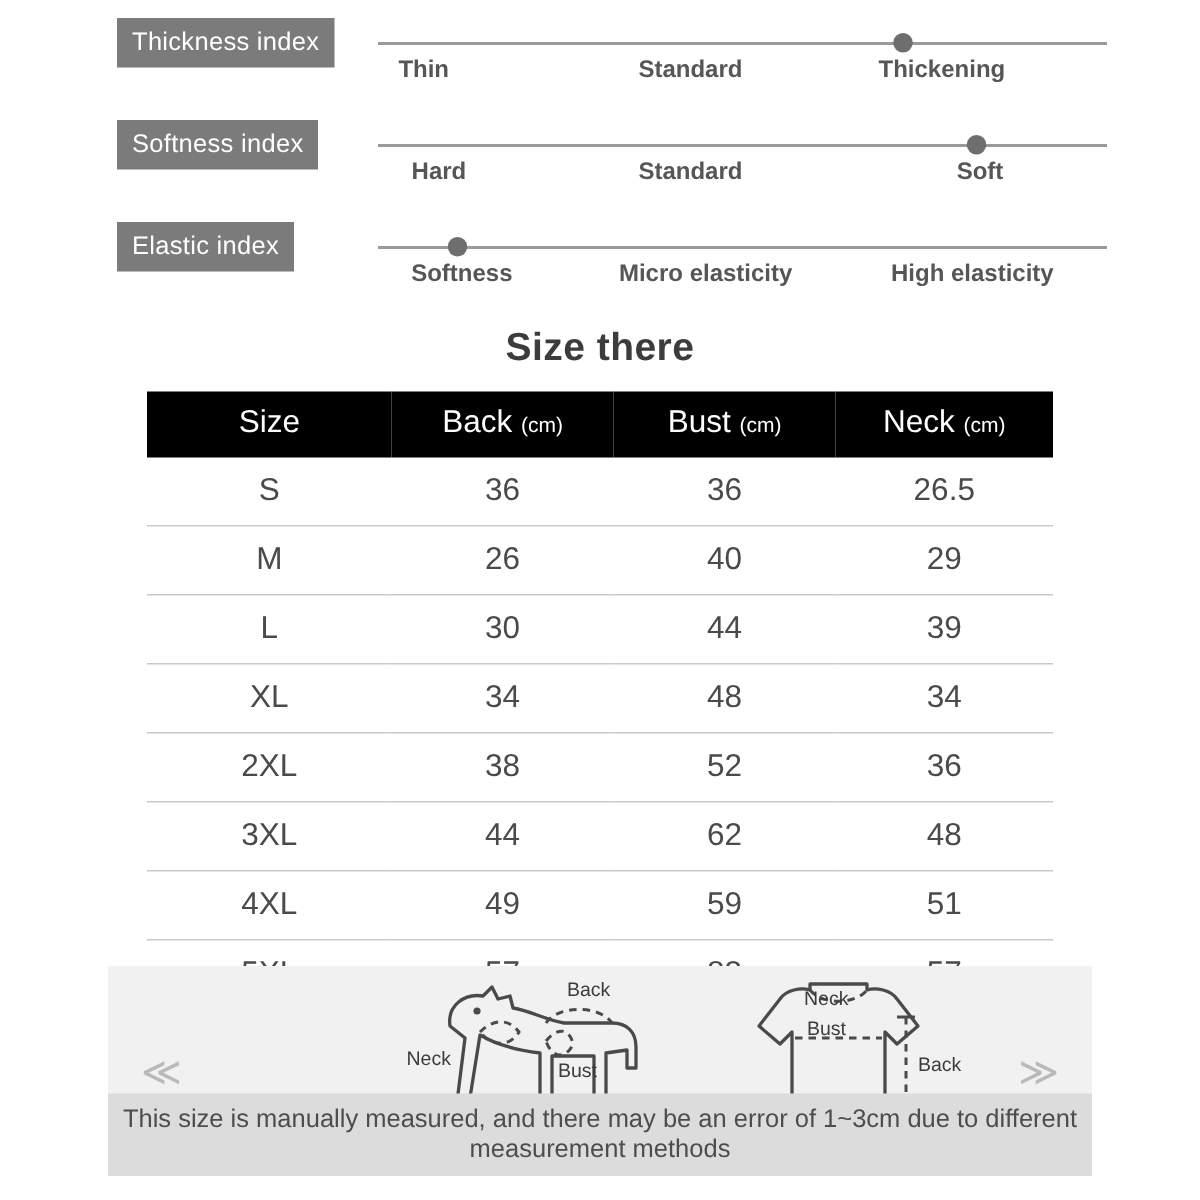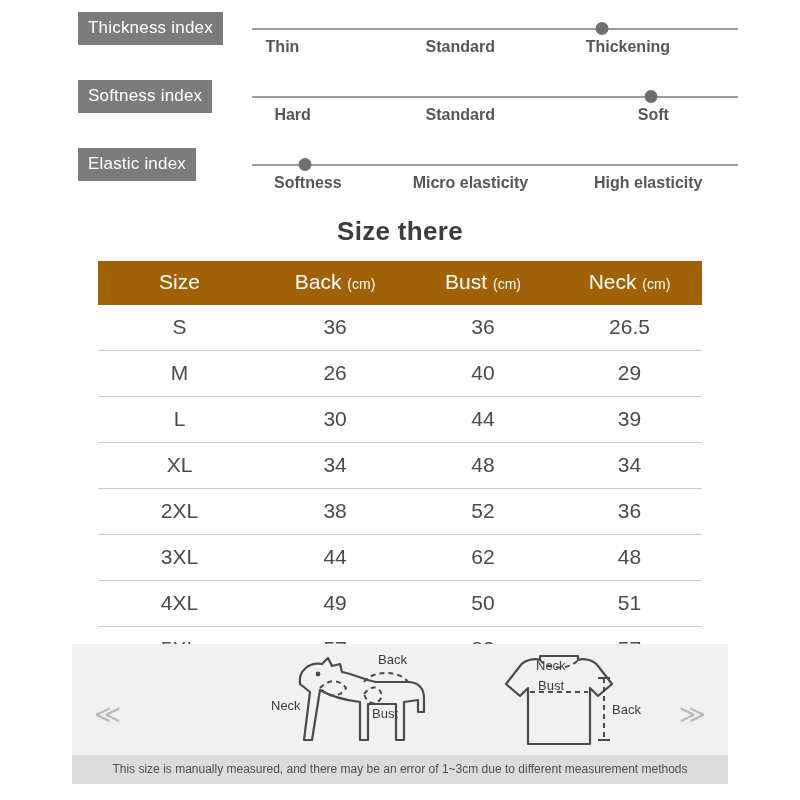--- a/index.html
+++ b/index.html
@@ -77,21 +77,21 @@
     margin: 6px 0 14px 0;
     letter-spacing: .3px;
   }
   table.size {
     width: 604px;
     margin: 0 auto;
     border-collapse: collapse;
     table-layout: fixed;
   }
   table.size th {
-    background: #a16207;
+    background: #000000;
     color: #ffffff;
     font-size: 21px;
     font-weight: normal;
     padding: 9px 0 11px 0;
     text-align: center;
   }
   table.size th .unit {
     font-size: 14px;
   }
   table.size td {
@@ -133,21 +133,21 @@
   .arrow.left { left: 22px; }
   .arrow.right { right: 22px; }
 
   .note {
     position: absolute;
     left: 0;
     right: 0;
     bottom: 0;
     background: #dcdcdc;
     color: #4d4d4d;
-    font-size: 12px;
+    font-size: 17px;
     text-align: center;
     padding: 7px 0 8px 0;
   }
 
   .fig {
     position: absolute;
     top: 4px;
   }
   .fig.dog { left: 196px; }
   .fig.shirt { left: 410px; }
@@ -251,21 +251,21 @@
     </tr>
     <tr>
       <td>3XL</td>
       <td>44</td>
       <td>62</td>
       <td>48</td>
     </tr>
     <tr>
       <td>4XL</td>
       <td>49</td>
-      <td>50</td>
+      <td>59</td>
       <td>51</td>
     </tr>
     <tr>
       <td>5XL</td>
       <td>57</td>
       <td>83</td>
       <td>57</td>
     </tr>
   </tbody>
 </table>

